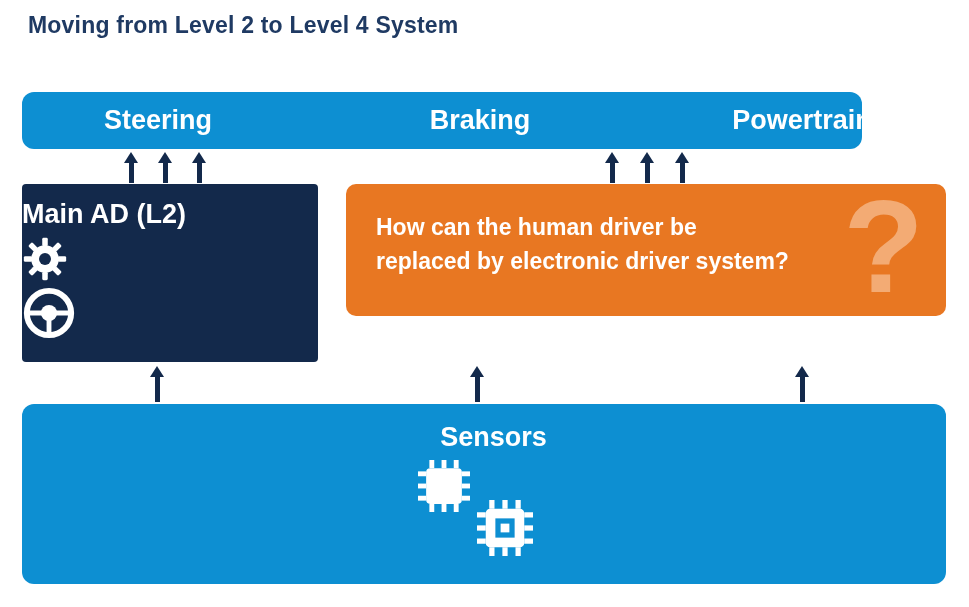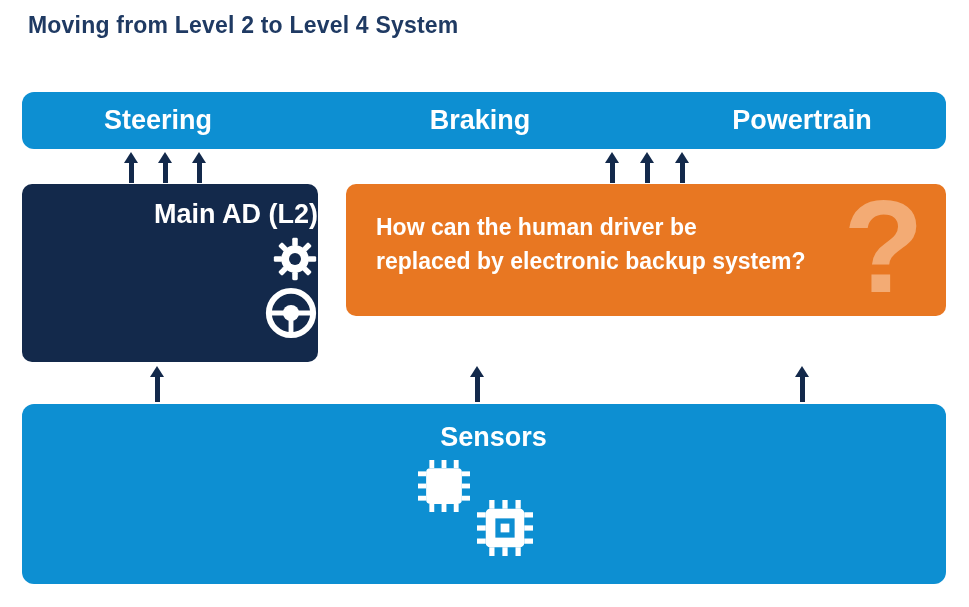--- a/index.html
+++ b/index.html
@@ -28,21 +28,21 @@
     font-size:23px;
     font-weight:600;
     color:var(--title_text,#1f3a63);
     letter-spacing:.2px;
   }
   
   .bus-bar{
     position:absolute;
     left:22px;
     top:92px;
-    width:924px;
+    width:840px;
     height:57px;
     background:var(--blue,#0d8fd2);
     border-radius:12px;
   }
   .bus-label{
     position:absolute;
     top:0;
     line-height:57px;
     transform:translateX(-50%);
     color:#ffffff;
@@ -70,24 +70,24 @@
     background:var(--navy,#13294b);
   }
   
   .main-ad-box{
     position:absolute;
     left:22px;
     top:184px;
     width:296px;
     height:178px;
     background:var(--navy,#13294b);
-    border-radius:10px;
+    border-radius:4px;
     display:flex;
     flex-direction:column;
-    align-items:flex-end;
+    align-items:flex-start;
     padding-top:14px;
   }
   .box-title{
     color:#ffffff;
     font-size:27px;
     font-weight:700;
     line-height:32px;
     text-align:center;
   }
   .main-ad-box .icon{
@@ -212,21 +212,21 @@
         <line x1="11" y1="50" x2="89" y2="50" stroke="#ffffff" stroke-width="9"></line>
         <line x1="50" y1="50" x2="50" y2="89" stroke="#ffffff" stroke-width="9"></line>
         <circle cx="50" cy="50" r="15" fill="#ffffff"></circle>
       </svg>
     </div>
   </div>
 
   <div class="question-box">
     <div class="question-text">
       <div>How can the human driver be</div>
-      <div>replaced by electronic backup system?</div>
+      <div>replaced by electronic driver system?</div>
     </div>
     <div class="question-mark">?</div>
   </div>
 
   <div class="arrow" style="left:147px;top:366px;height:36px">
       <div class="head"></div>
       <div class="stem"></div>
     </div>
   <div class="arrow" style="left:467px;top:366px;height:36px">
       <div class="head"></div>

